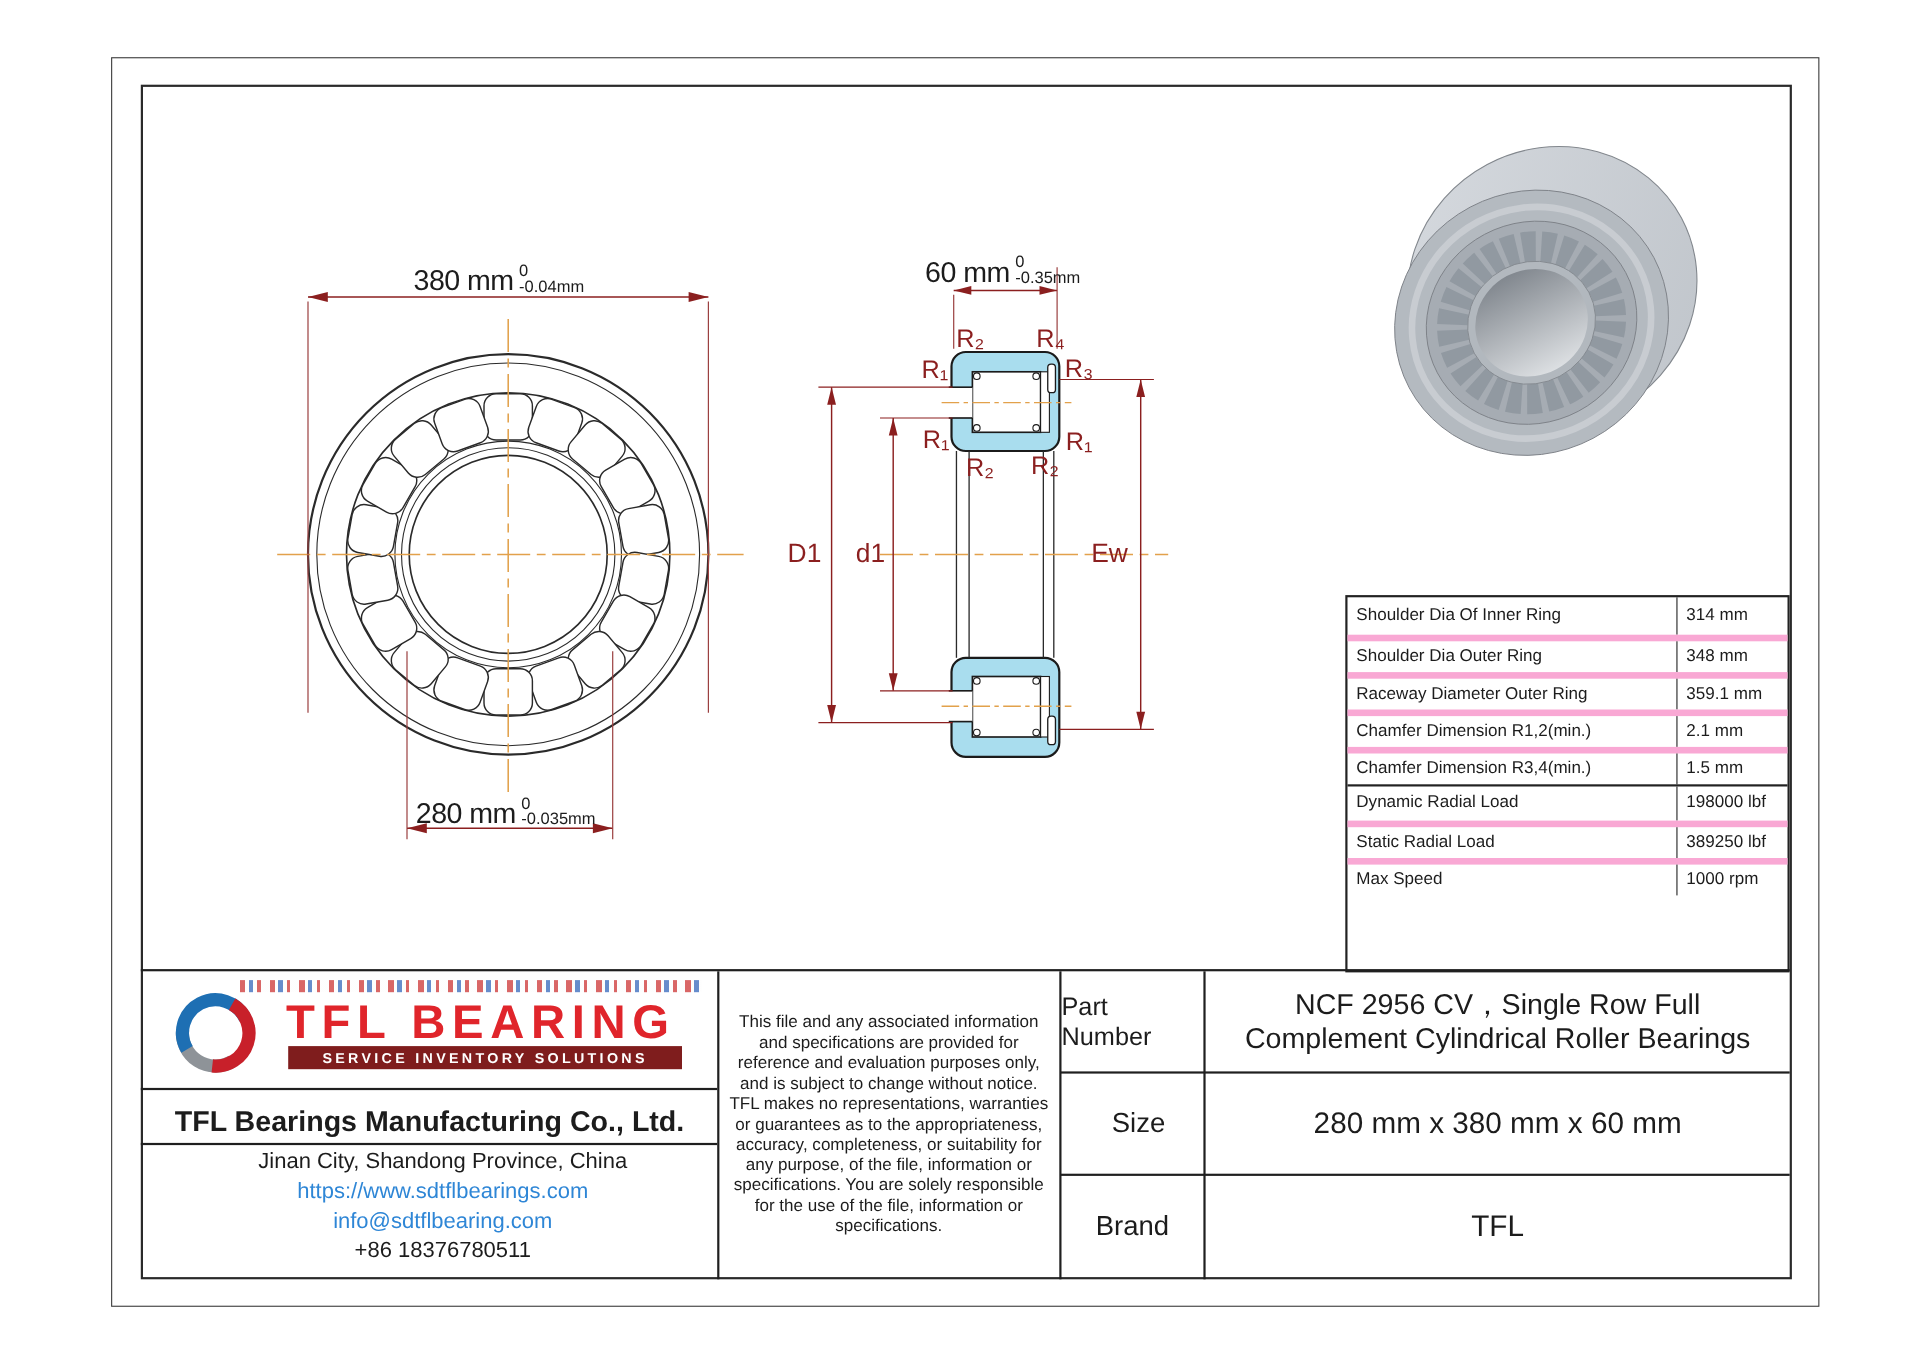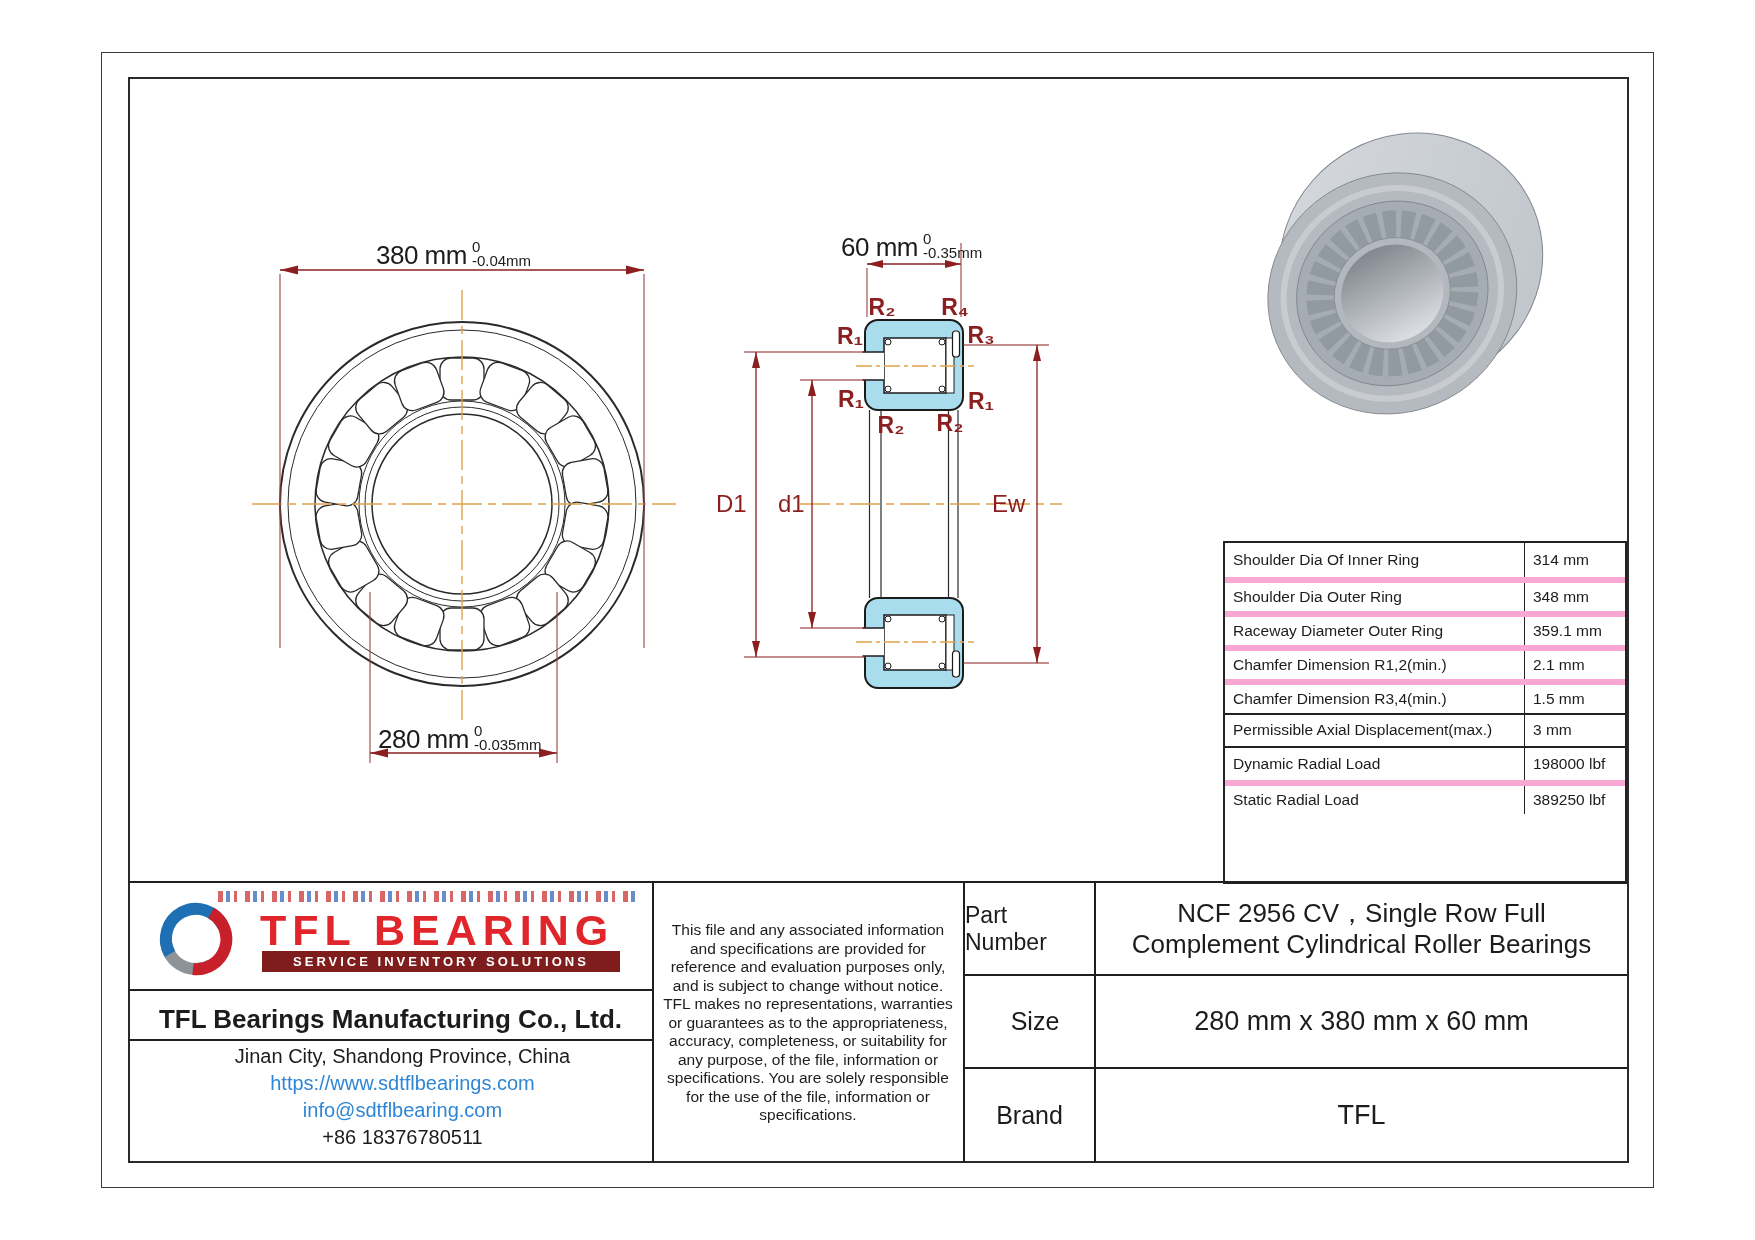--- a/index.html
+++ b/index.html
@@ -5,21 +5,21 @@
   html,body{margin:0;padding:0;background:#fff;}
   body{width:1755px;height:1240px;position:relative;overflow:hidden;
        font-family:"Liberation Sans",sans-serif;color:#1c1c1c;}
   .abs{position:absolute;}
   .line{position:absolute;background:#1f1f1f;}
   .border-box{position:absolute;box-sizing:border-box;}
   
   .dim{display:flex;align-items:flex-end;white-space:nowrap;}
   .dim .val{font-size:26px;line-height:26px;letter-spacing:-0.5px;}
   .dim .tol{display:flex;flex-direction:column;margin-left:5px;font-size:15px;line-height:14px;}
-  .rlab{position:absolute;width:40px;text-align:center;font-size:23px;font-weight:700;color:#8b1f1f;}
+  .rlab{position:absolute;width:40px;text-align:center;font-size:23px;font-weight:400;color:#8b1f1f;}
   .dlab{position:absolute;font-size:24px;font-weight:500;color:#8b1f1f;}
   
   .spec{position:absolute;left:1223px;top:541px;width:404px;height:343px;
         display:grid;grid-template-rows:repeat(10,1fr);
         border:2px solid #222;box-sizing:border-box;background:#fff;}
   .spec .row{display:grid;grid-template-columns:300px 1fr;border-top:6px solid #f9a8d4;}
   .spec .row:first-child{border-top:none;}
   .spec .row.thick{border-top:2px solid #222;}
   .spec .cell{display:flex;align-items:center;padding-left:8px;font-size:15.5px;}
   .spec .cell.lab{border-right:1px solid #222;}
@@ -234,30 +234,30 @@
   </div>
   <div class="row">
     <div class="cell lab">Chamfer Dimension R1,2(min.)</div>
     <div class="cell">2.1 mm</div>
   </div>
   <div class="row">
     <div class="cell lab">Chamfer Dimension R3,4(min.)</div>
     <div class="cell">1.5 mm</div>
   </div>
   <div class="row thick">
-    <div class="cell lab">Permissible Axial Displacement(max.)</div>
-    <div class="cell">3 mm</div>
-  </div>
-  <div class="row thick">
     <div class="cell lab">Dynamic Radial Load</div>
     <div class="cell">198000 lbf</div>
   </div>
   <div class="row">
     <div class="cell lab">Static Radial Load</div>
     <div class="cell">389250 lbf</div>
+  </div>
+  <div class="row">
+    <div class="cell lab">Max Speed</div>
+    <div class="cell">1000 rpm</div>
   </div>
 </div>
 
 <div class="line" style="left:128px;top:881px;width:1499px;height:2px;"></div>
 <div class="line" style="left:652px;top:883px;width:2px;height:280px;"></div>
 <div class="line" style="left:963px;top:883px;width:2px;height:280px;"></div>
 <div class="line" style="left:1094px;top:883px;width:2px;height:280px;"></div>
 <div class="line" style="left:128px;top:989px;width:524px;height:1.5px;"></div>
 <div class="line" style="left:128px;top:1039px;width:524px;height:1.5px;"></div>
 <div class="line" style="left:964px;top:974px;width:663px;height:1.5px;"></div>

